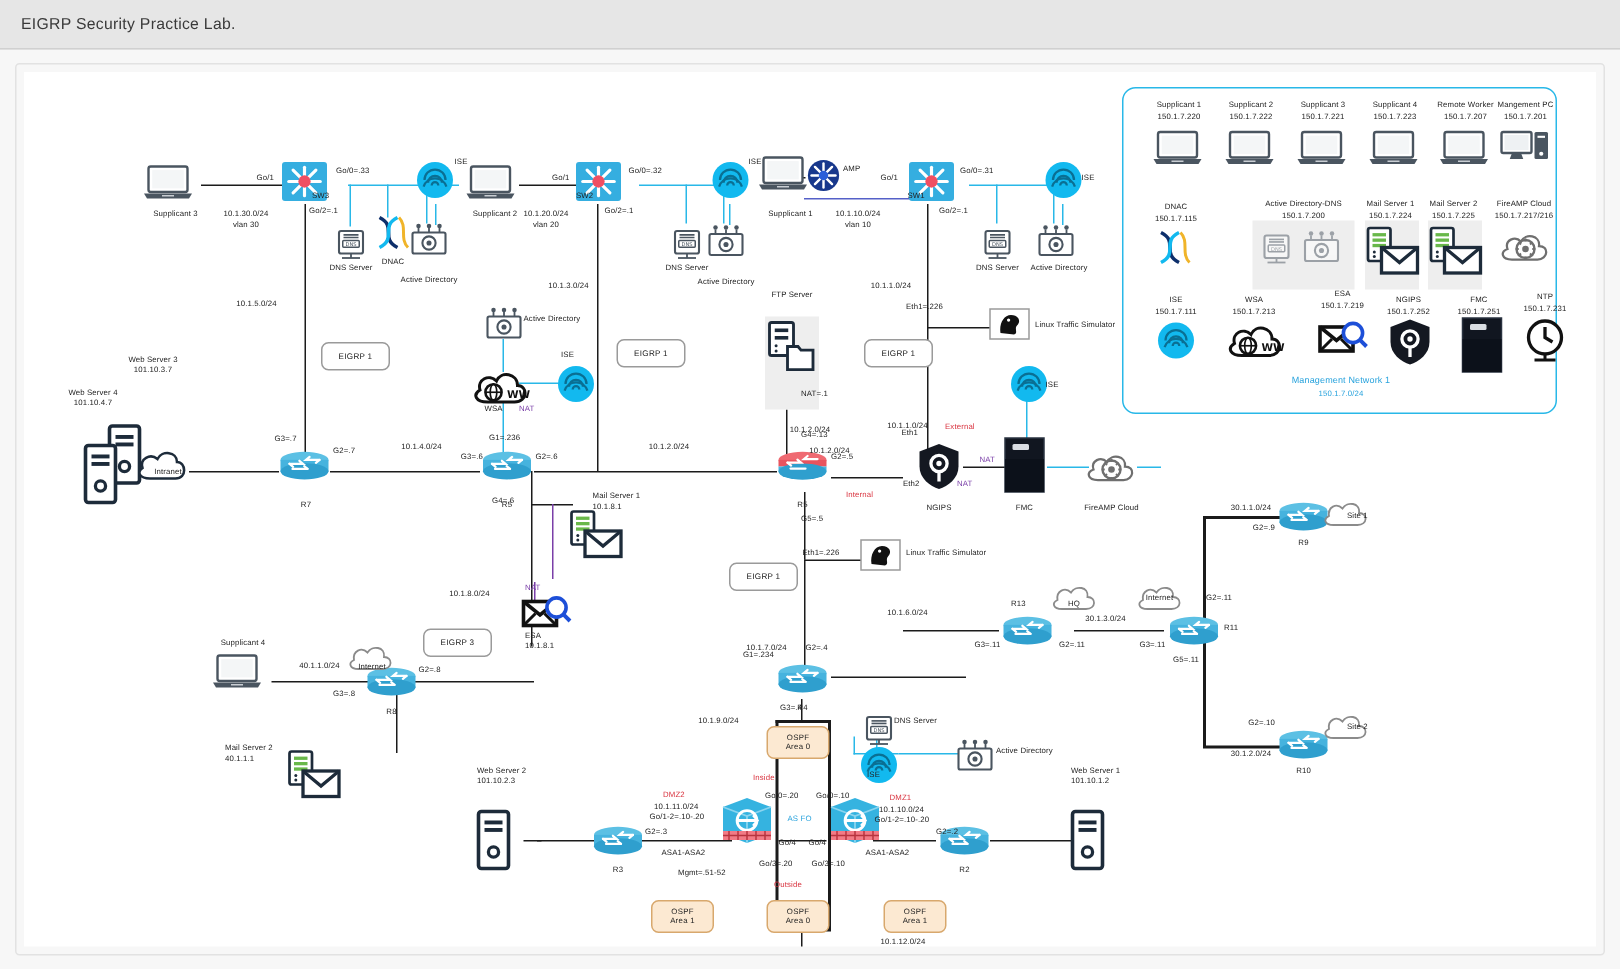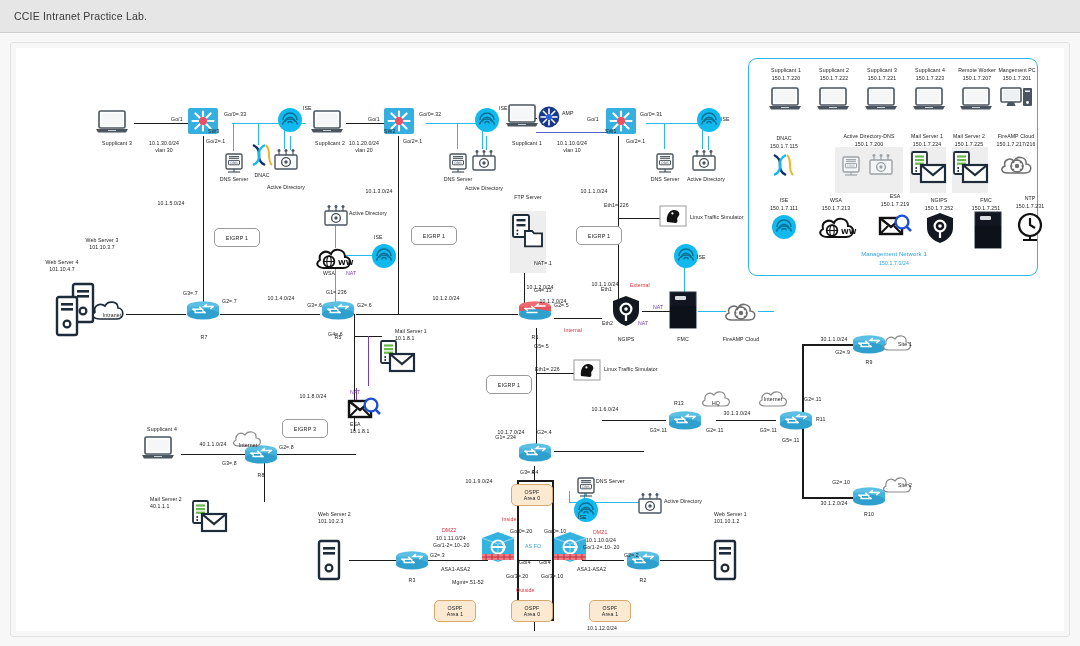--- a/index.html
+++ b/index.html
@@ -65,21 +65,21 @@
   #mgmt {
     position:absolute; border:1.6px solid #29b8e8; border-radius:9px;
     background:#fff;
   }
   .shade { position:absolute; background:#eeeeee; }
 </style>
 </head>
 <body>
 
 <div id="titlebar">
-  <span>CCIE Intranet Practice Lab.</span>
+  <span>EIGRP Security Practice Lab.</span>
 </div>
 
 <div id="canvas-wrap">
 <div id="canvas">
 
   <svg width="0" height="0" style="position:absolute" aria-hidden="true">
     <defs>
 
       <g id="i-laptop">
         <rect x="3" y="1" width="26" height="17" rx="1.5" fill="#fff" stroke="#4a5560" stroke-width="1.6"></rect>

